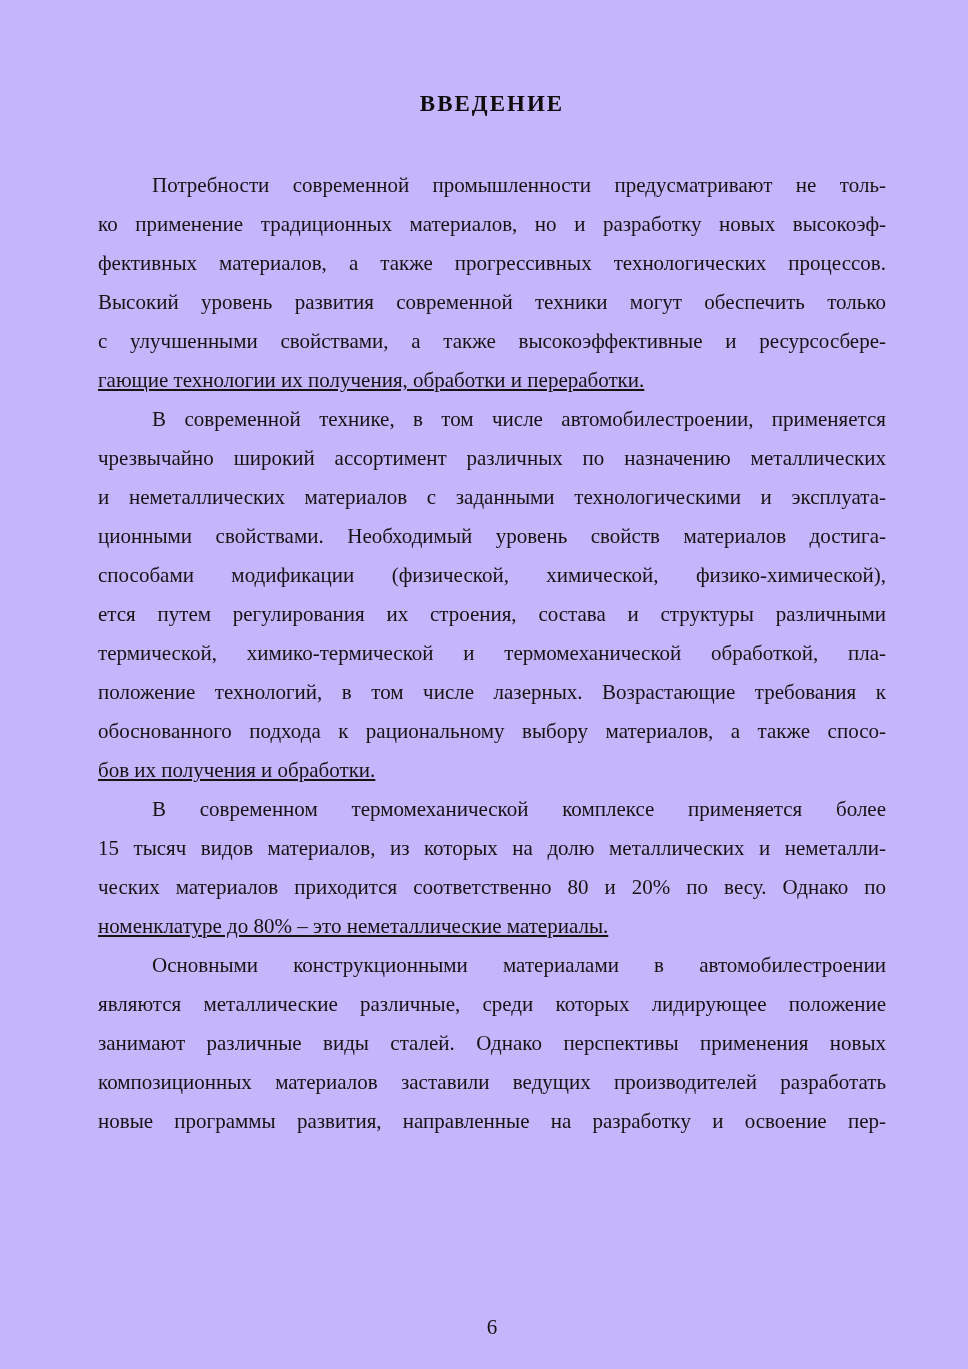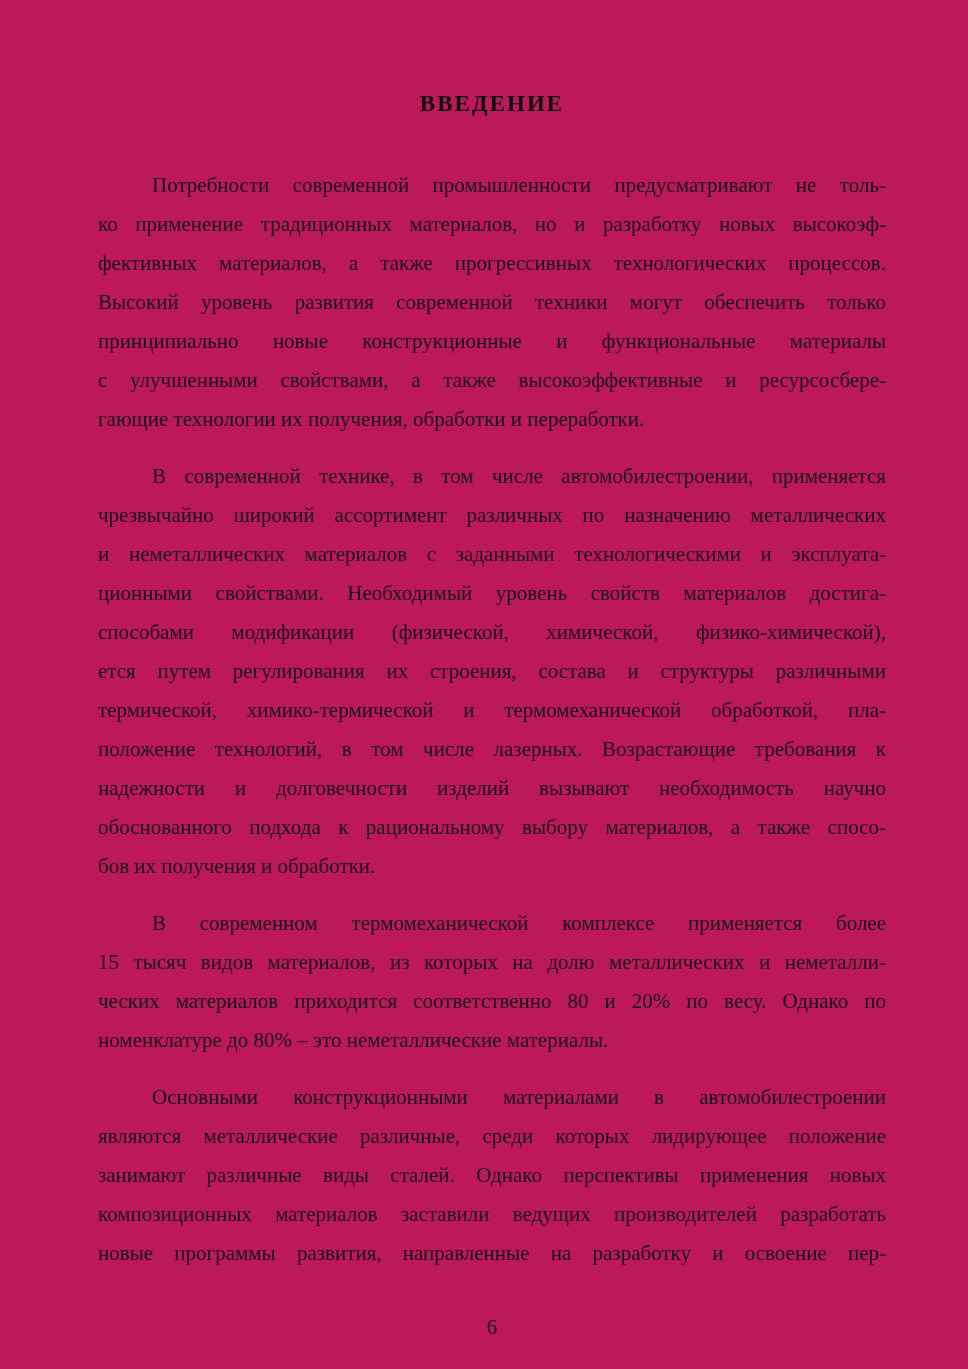--- a/index.html
+++ b/index.html
@@ -5,21 +5,21 @@
 <style>
   html, body {
     margin: 0;
     padding: 0;
     background: #ffffff;
   }
   .page {
     position: relative;
     width: 968px;
     height: 1369px;
-    background: #be185d;
+    background: #c4b5fd;
     color: #111111;
     font-family: "Liberation Serif", "DejaVu Serif", serif;
     overflow: hidden;
   }
   .doc-title {
     position: absolute;
     top: 90px;
     left: 98px;
     width: 788px;
     text-align: center;
@@ -31,36 +31,37 @@
   }
   .text-block {
     position: absolute;
     top: 166px;
     left: 98px;
     width: 788px;
     font-size: 21px;
     color: #141414;
   }
   .paragraph + .paragraph {
-    margin-top: 18px;
+    margin-top: 0;
   }
   .line {
     height: 39px;
     line-height: 39px;
     overflow: hidden;
     text-align: justify;
     text-align-last: justify;
     white-space: normal;
   }
   .line.first {
     text-indent: 54px;
   }
   .line.last {
     text-align: center;
     text-align-last: left;
+    text-decoration: underline;
   }
   .page-number {
     position: absolute;
     top: 1308px;
     left: 98px;
     width: 788px;
     text-align: center;
     font-size: 21px;
     line-height: 39px;
     color: #141414;
@@ -71,34 +72,32 @@
 
 <div class="page">
   <div class="doc-title">ВВЕДЕНИЕ</div>
 
   <div class="text-block">
       <div class="paragraph">
         <div class="line first">Потребности современной промышленности предусматривают не толь-</div>
         <div class="line">ко применение традиционных материалов, но и разработку новых высокоэф-</div>
         <div class="line">фективных материалов, а также прогрессивных технологических процессов.</div>
         <div class="line">Высокий уровень развития современной техники могут обеспечить только</div>
-        <div class="line">принципиально новые конструкционные и функциональные материалы</div>
         <div class="line">с улучшенными свойствами, а также высокоэффективные и ресурсосбере-</div>
         <div class="line last">гающие технологии их получения, обработки и переработки.</div>
       </div>
       <div class="paragraph">
         <div class="line first">В современной технике, в том числе автомобилестроении, применяется</div>
         <div class="line">чрезвычайно широкий ассортимент различных по назначению металлических</div>
         <div class="line">и неметаллических материалов с заданными технологическими и эксплуата-</div>
         <div class="line">ционными свойствами. Необходимый уровень свойств материалов достига-</div>
         <div class="line">способами модификации (физической, химической, физико-химической),</div>
         <div class="line">ется путем регулирования их строения, состава и структуры различными</div>
         <div class="line">термической, химико-термической и термомеханической обработкой, пла-</div>
         <div class="line">положение технологий, в том числе лазерных. Возрастающие требования к</div>
-        <div class="line">надежности и долговечности изделий вызывают необходимость научно</div>
         <div class="line">обоснованного подхода к рациональному выбору материалов, а также спосо-</div>
         <div class="line last">бов их получения и обработки.</div>
       </div>
       <div class="paragraph">
         <div class="line first">В современном термомеханической комплексе применяется более</div>
         <div class="line">15 тысяч видов материалов, из которых на долю металлических и неметалли-</div>
         <div class="line">ческих материалов приходится соответственно 80 и 20% по весу. Однако по</div>
         <div class="line last">номенклатуре до 80% – это неметаллические материалы.</div>
       </div>
       <div class="paragraph">

